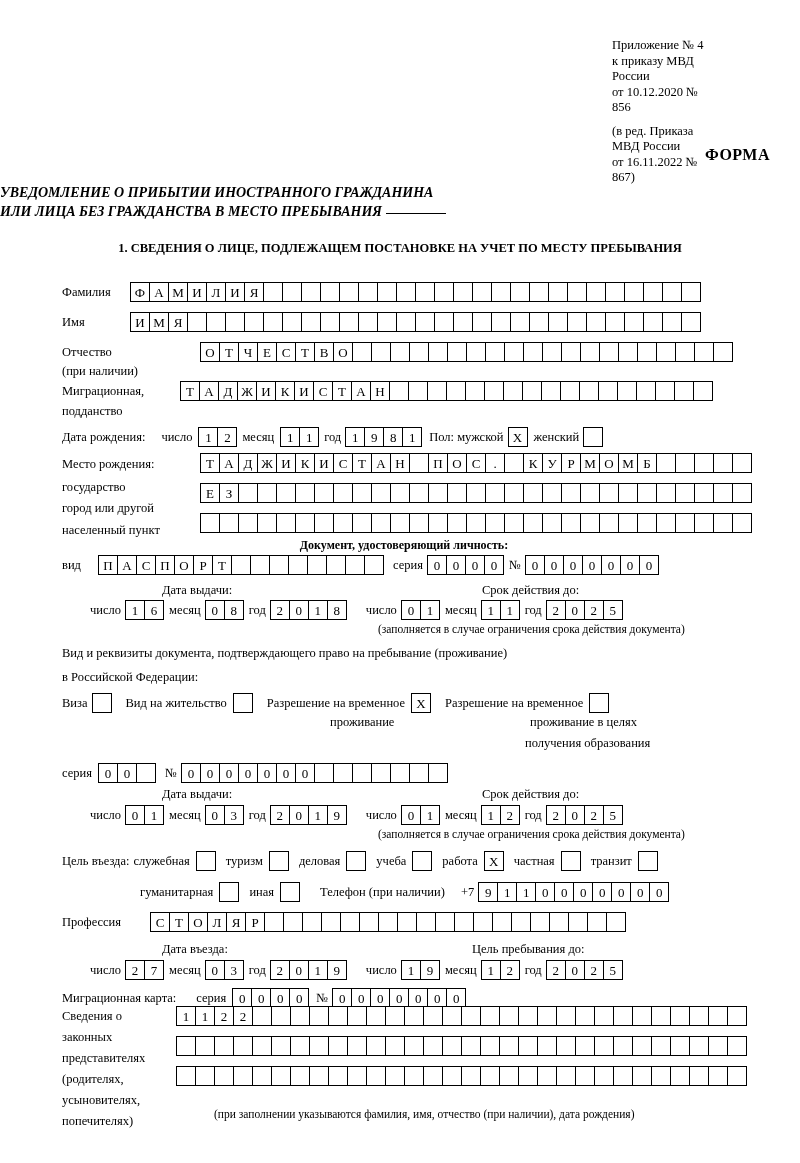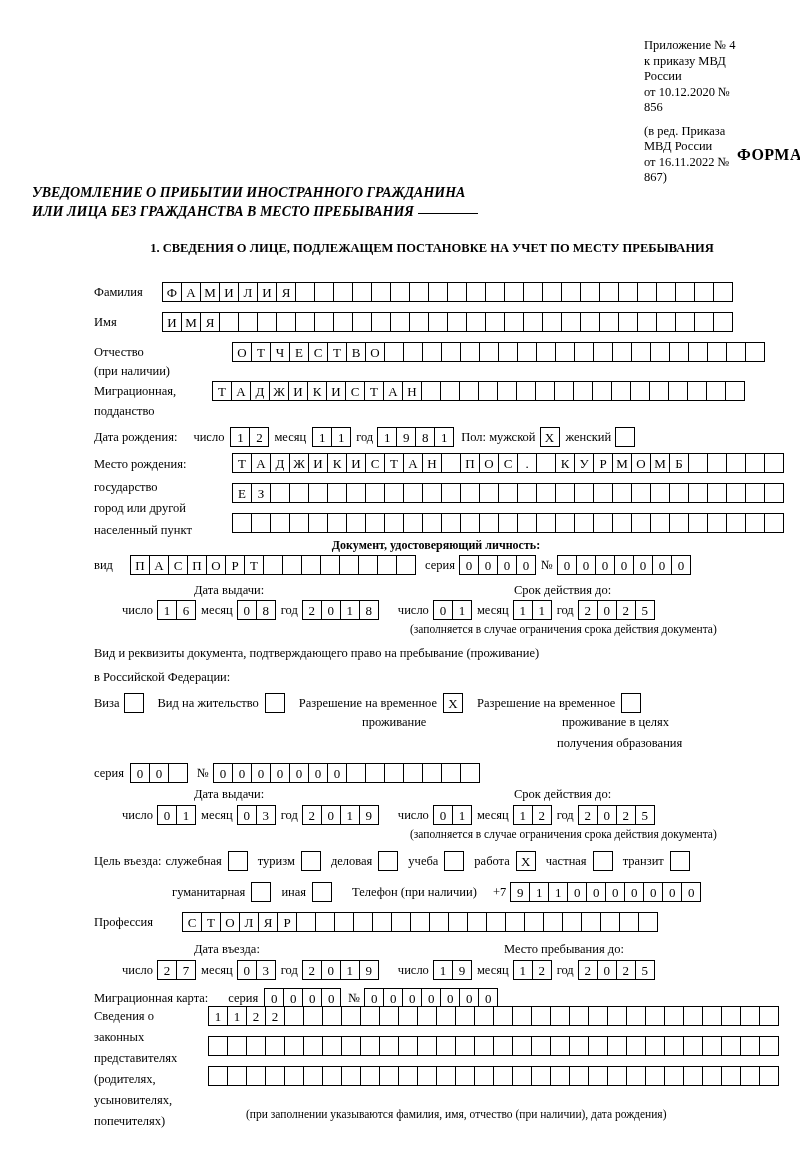--- a/index.html
+++ b/index.html
@@ -14,21 +14,20 @@
     color: #000;
     position: relative;
     overflow: hidden;
   }
   .page {
     position: relative;
     width: 710px;
     height: 1163px;
     padding: 4px;
     box-sizing: border-box;
-    margin-left: 32px;
   }
   .header-block {
     position: absolute;
     top: 38px;
     left: 612px;
     font-size: 12.5px;
     line-height: 15.5px;
   }
   .header-block .gap { height: 8px; }
   .forma {
@@ -656,21 +655,21 @@
         <span class="bx"></span>
         <span class="bx"></span>
         <span class="bx"></span>
         <span class="bx"></span>
         <span class="bx"></span>
         <span class="bx"></span>
       </span>
   </div>
 
   <div class="plain" style="top:942px; left:162px;">Дата въезда:</div>
-  <div class="plain" style="top:942px; left:472px;">Место пребывания до:</div>
+  <div class="plain" style="top:942px; left:472px;">Цель пребывания до:</div>
 
   <div class="row" style="top:960px; left:90px;">
     <span class="lbl mr4">число</span>
     <span class="boxes" id="en-day">
         <span class="bx">2</span>
         <span class="bx">7</span>
       </span>
     <span class="lbl ml6 mr4">месяц</span>
     <span class="boxes" id="en-month">
         <span class="bx">0</span>

